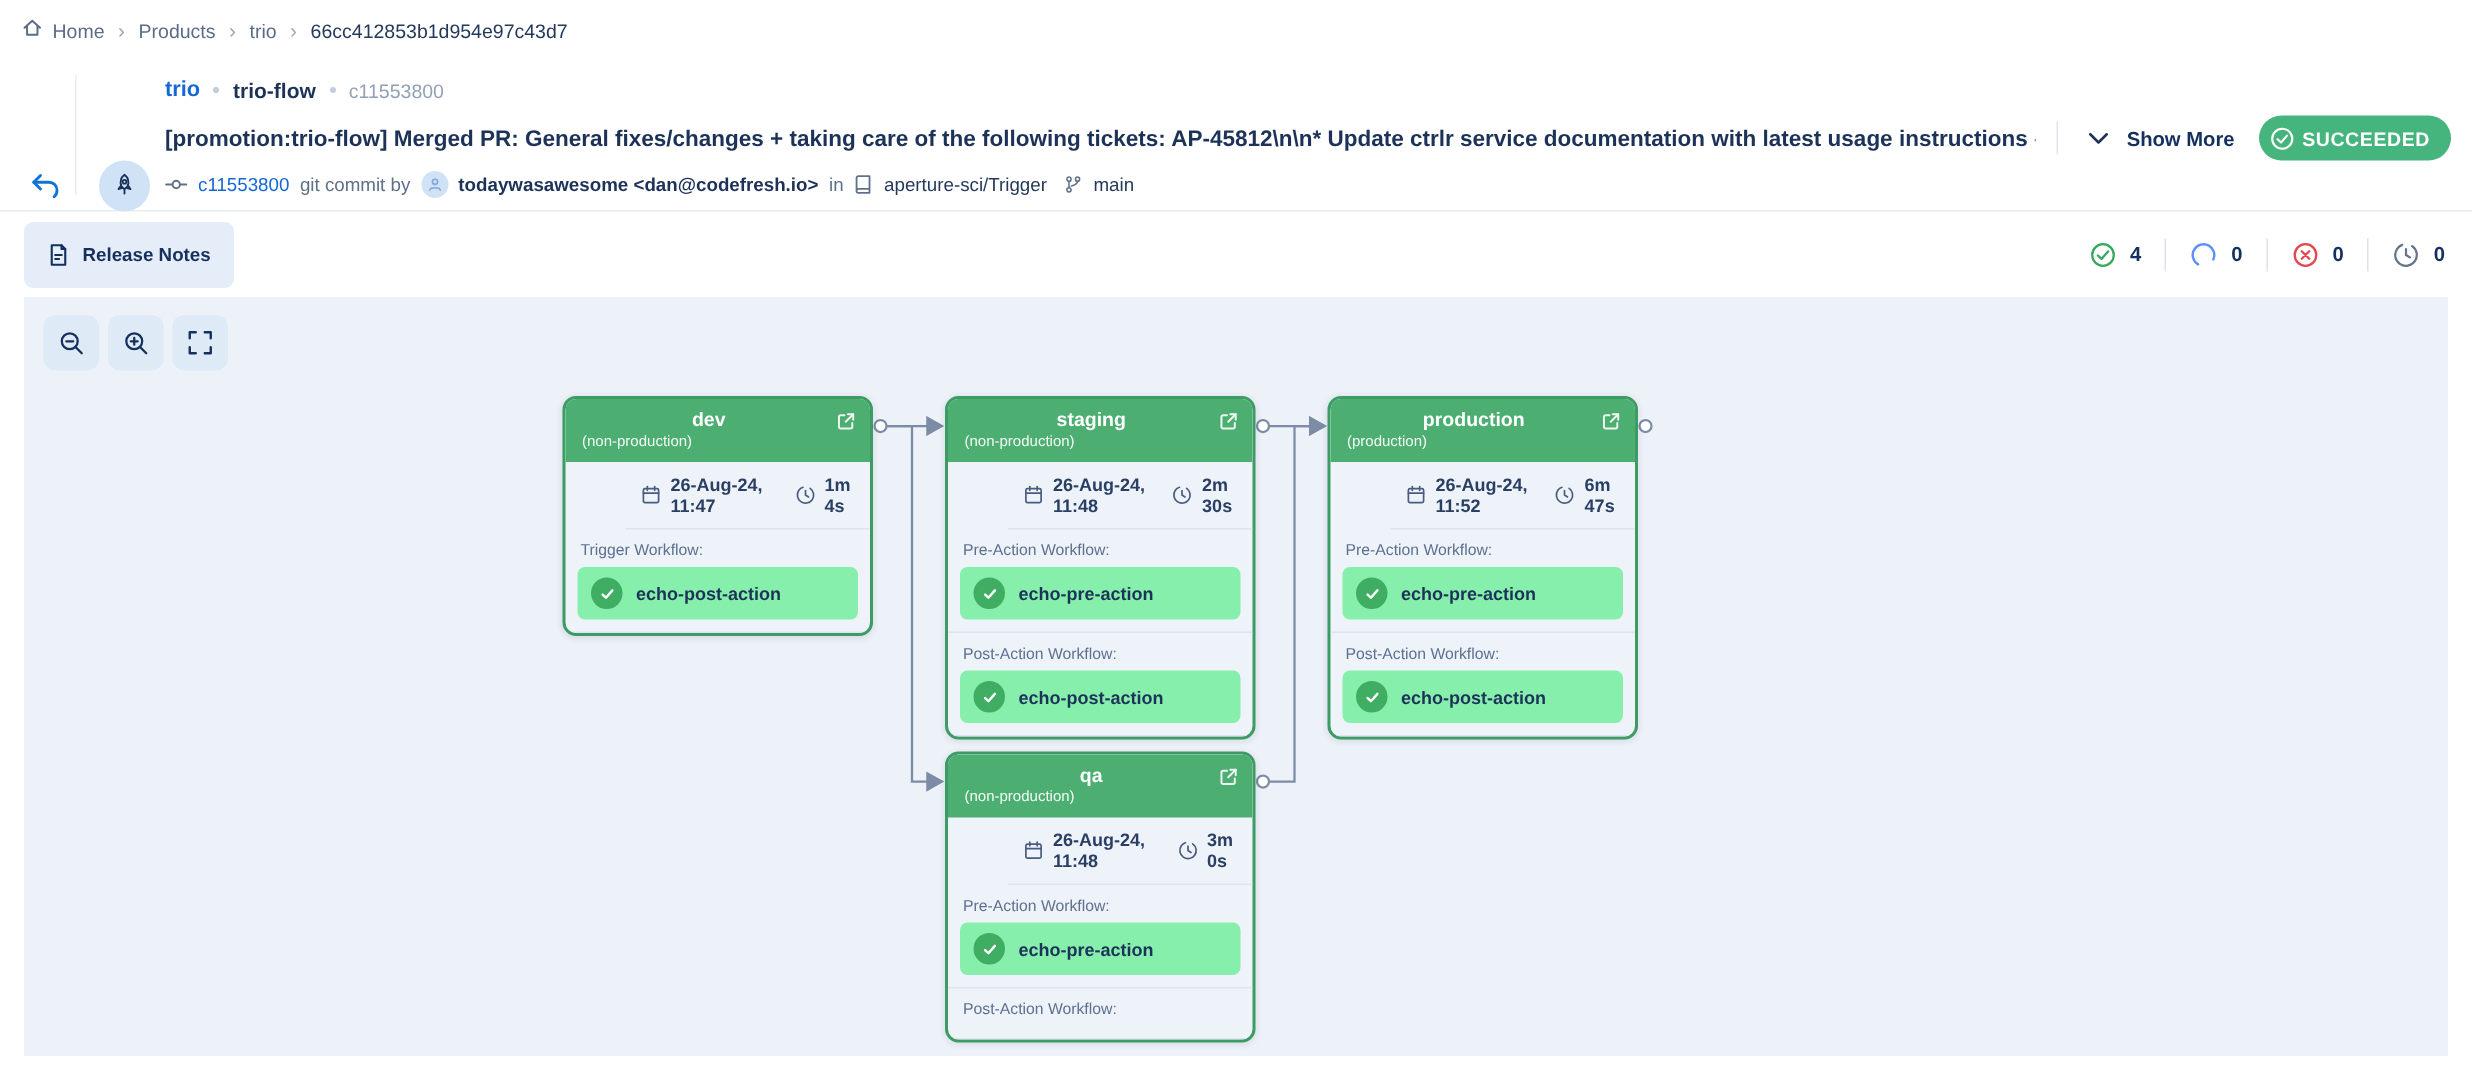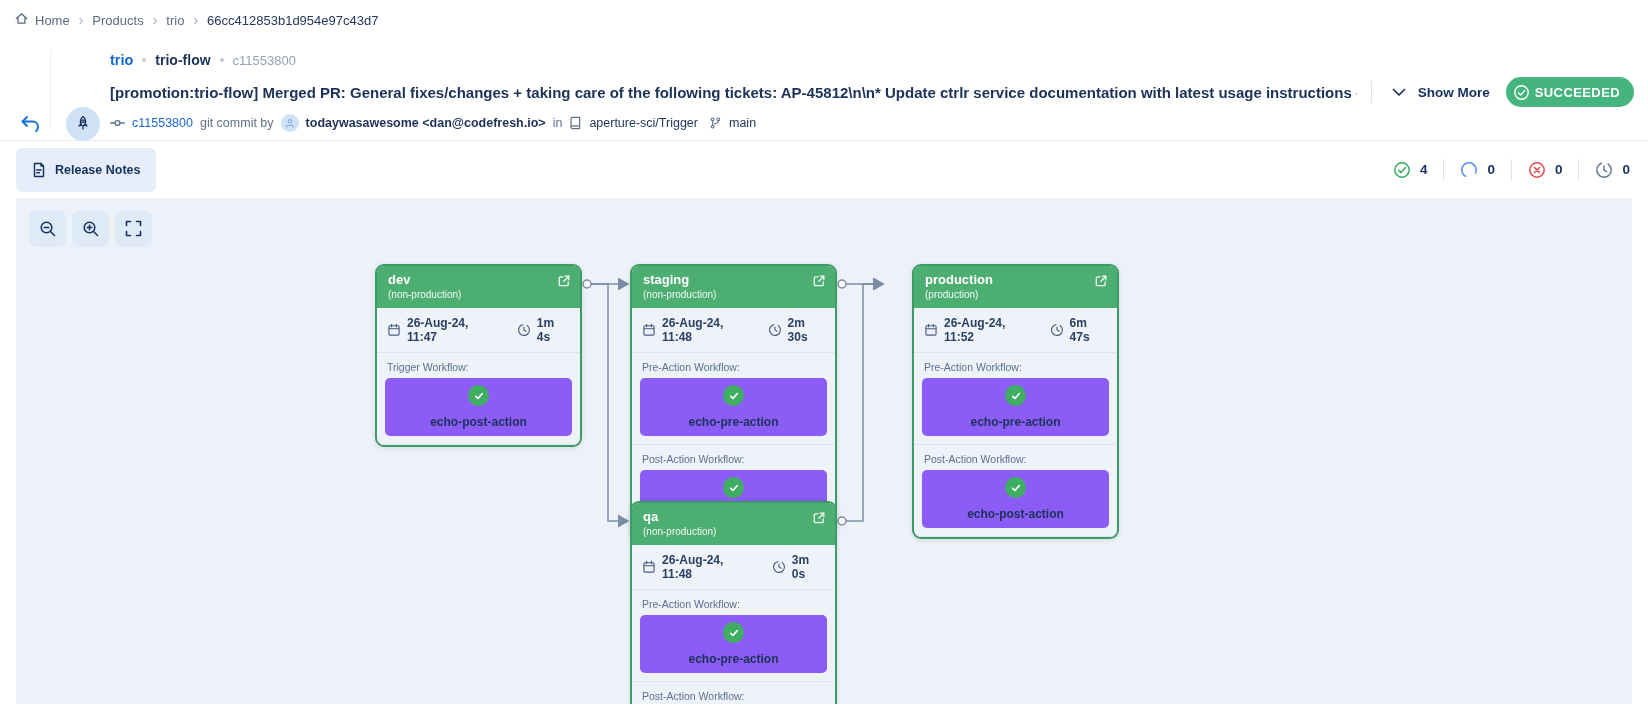--- a/index.html
+++ b/index.html
@@ -60,32 +60,32 @@
   .canvas { position:relative; margin:0 16px; height:506px; background:#edf1f8; overflow:hidden; }
   .zoom-controls { position:absolute; left:13px; top:12px; display:flex; gap:6px; z-index:5; }
   .zoom-btn { width:37px; height:37px; border:none; border-radius:8px; background:#dfeaf7;
     display:flex; align-items:center; justify-content:center; cursor:pointer; }
   #edges { position:absolute; inset:0; pointer-events:none; }
 
   .env-card { position:absolute; width:207px; border:2px solid #3c9c64; border-radius:9px;
     background:#eef2f9; box-shadow:0 1px 5px rgba(30,50,90,.12); overflow:hidden; cursor:pointer; }
   .env-header { background:#4cae71; padding:6px 9px 7px 11px; display:flex; align-items:flex-start; }
   .env-titles { flex:1; }
-  .env-name { color:#fff; font-size:13px; font-weight:700; line-height:16px; }
+  .env-name { color:#fff; font-size:13px; font-weight:700; line-height:16px;text-align:center; }
   .env-type { color:rgba(255,255,255,.93); font-size:10px; line-height:13px; }
   .env-ext { margin-top:2px; cursor:pointer; opacity:.92; }
   .env-meta { display:flex; align-items:center; gap:7px; padding:8px 10px; font-size:12px;
-    font-weight:600; color:#2a3f63; border-bottom:1px solid #dde4ef; }
+    font-weight:600; color:#2a3f63; border-bottom:1px solid #dde4ef;margin-left:40px; }
   .env-meta .dur { margin-left:10px; display:flex; align-items:center; gap:6px; }
   .env-meta .dt { display:flex; align-items:center; gap:6px; }
   .env-section { padding:6px 8px 8px; border-bottom:1px solid #dde4ef; }
   .env-section:last-child { border-bottom:1px solid #dde4ef; }
   .section-label { font-size:10.5px; color:#5d7090; margin:2px 2px 5px; }
-  .wf-row { background:#8b5cf6; border-radius:5px; padding:7px 9px; display:flex; align-items:center;
-    gap:9px; cursor:pointer;flex-direction:column; }
+  .wf-row { background:#86efac; border-radius:5px; padding:7px 9px; display:flex; align-items:center;
+    gap:9px; cursor:pointer; }
   .wf-check { width:21px; height:21px; border-radius:50%; background:#3fae62; display:flex;
     align-items:center; justify-content:center; flex:none; }
   .wf-name { font-size:12px; font-weight:700; color:#1c3258; }
 </style>
 </head>
 <body>
 
 <div class="breadcrumb">
   <span class="home-wrap crumb">
     <span>
@@ -380,21 +380,21 @@
           <div class="wf-row">
             <span class="wf-check">
               <svg width="12" height="12" viewBox="0 0 14 14" fill="none" stroke="#fff" stroke-width="1.9" stroke-linecap="round" stroke-linejoin="round">
                 <path d="M3.2 7.4 L5.8 9.9 L10.8 4.2"></path>
               </svg>
             </span>
             <span class="wf-name">echo-post-action</span>
           </div>
         </div>
       </div>
-      <div class="env-card" style="left: 896px; top: 66px;">
+      <div class="env-card" style="left: 869px; top: 66px;">
         <div class="env-header">
           <div class="env-titles">
             <div class="env-name">production</div>
             <div class="env-type">(production)</div>
           </div>
           <span class="env-ext"><svg width="14" height="14" viewBox="0 0 14 14" fill="none" stroke="#fff" stroke-width="1.3" stroke-linecap="round" stroke-linejoin="round">
               <path d="M6 2.8 H3.4 A1.1 1.1 0 0 0 2.3 3.9 V10.6 A1.1 1.1 0 0 0 3.4 11.7 H10.1 A1.1 1.1 0 0 0 11.2 10.6 V8"></path>
               <path d="M8.2 2.2 H11.8 V5.8"></path>
               <path d="M11.8 2.2 L6.8 7.2"></path>
             </svg></span>

